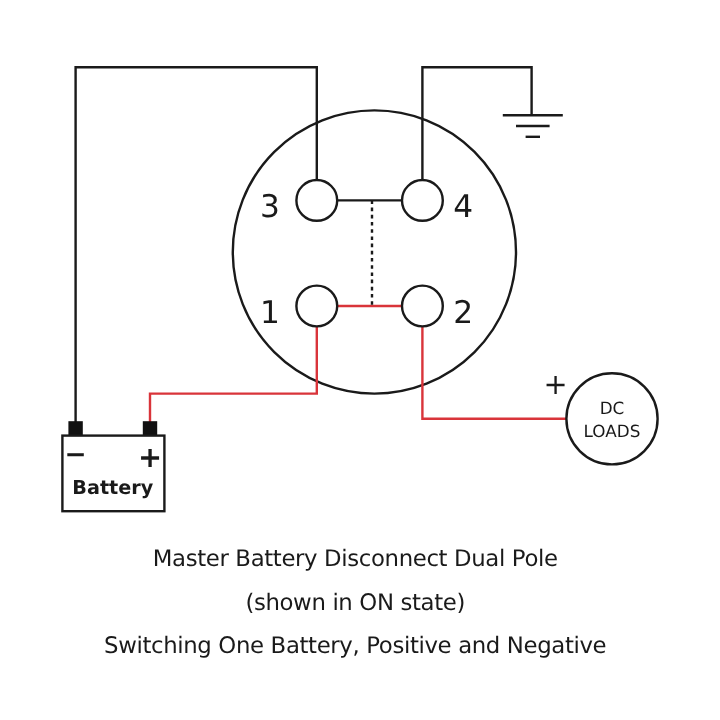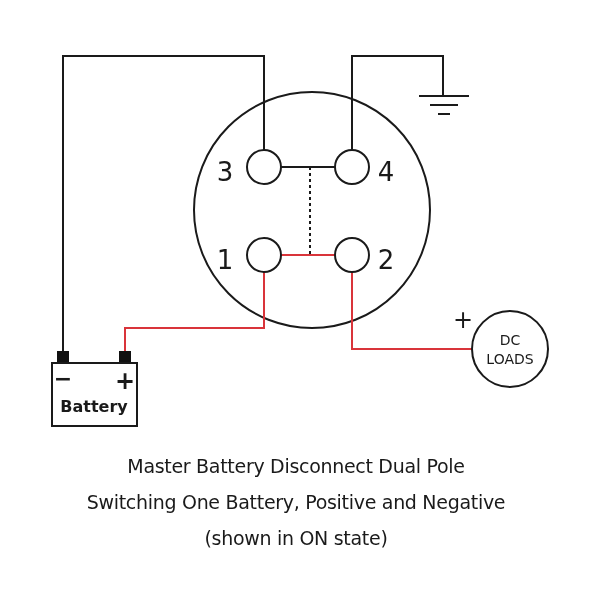--- a/index.html
+++ b/index.html
@@ -58,15 +58,15 @@
   <g>
     <circle cx="510" cy="349" r="38" fill="#fff" stroke="#1a1a1a" stroke-width="2"></circle>
     <text class="lbl" x="510" y="345" font-size="14" text-anchor="middle">DC</text>
     <text class="lbl" x="510" y="364" font-size="14" text-anchor="middle">LOADS</text>
     <text class="lbl" x="463" y="328" font-size="24" text-anchor="middle">+</text>
   </g>
 </svg>
 
 <div class="caption">
   <div>Master Battery Disconnect Dual Pole</div>
+  <div>(shown in ON state)</div>
   <div>Switching One Battery, Positive and Negative</div>
-  <div>(shown in ON state)</div>
 </div>
 
 </body></html>

